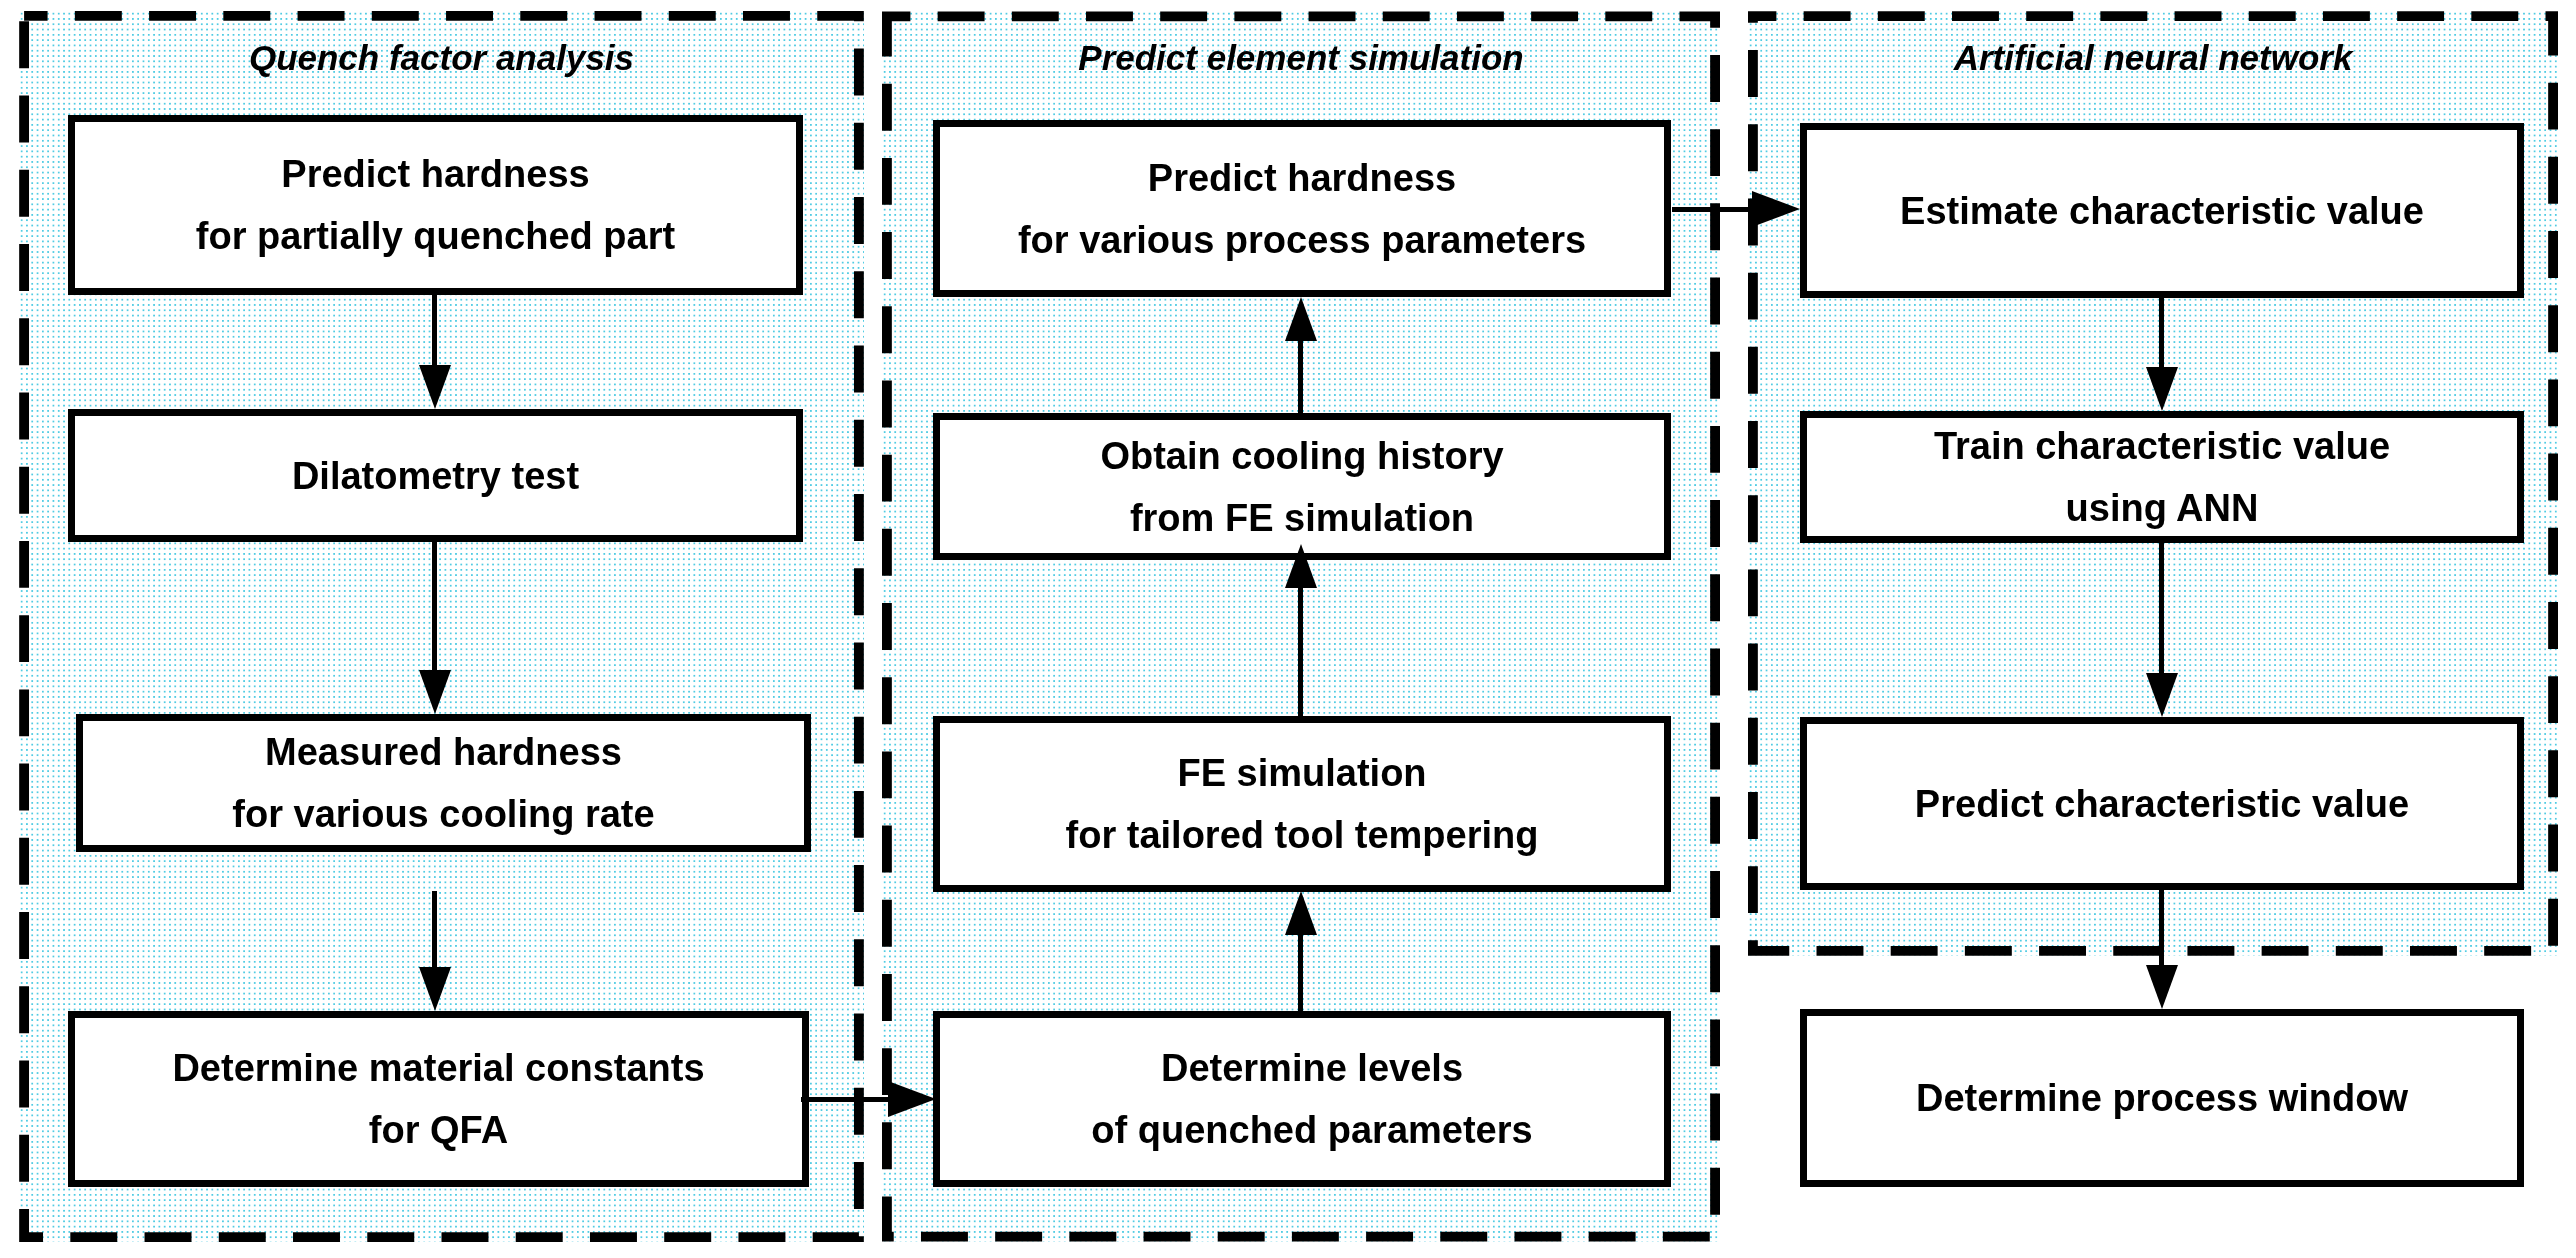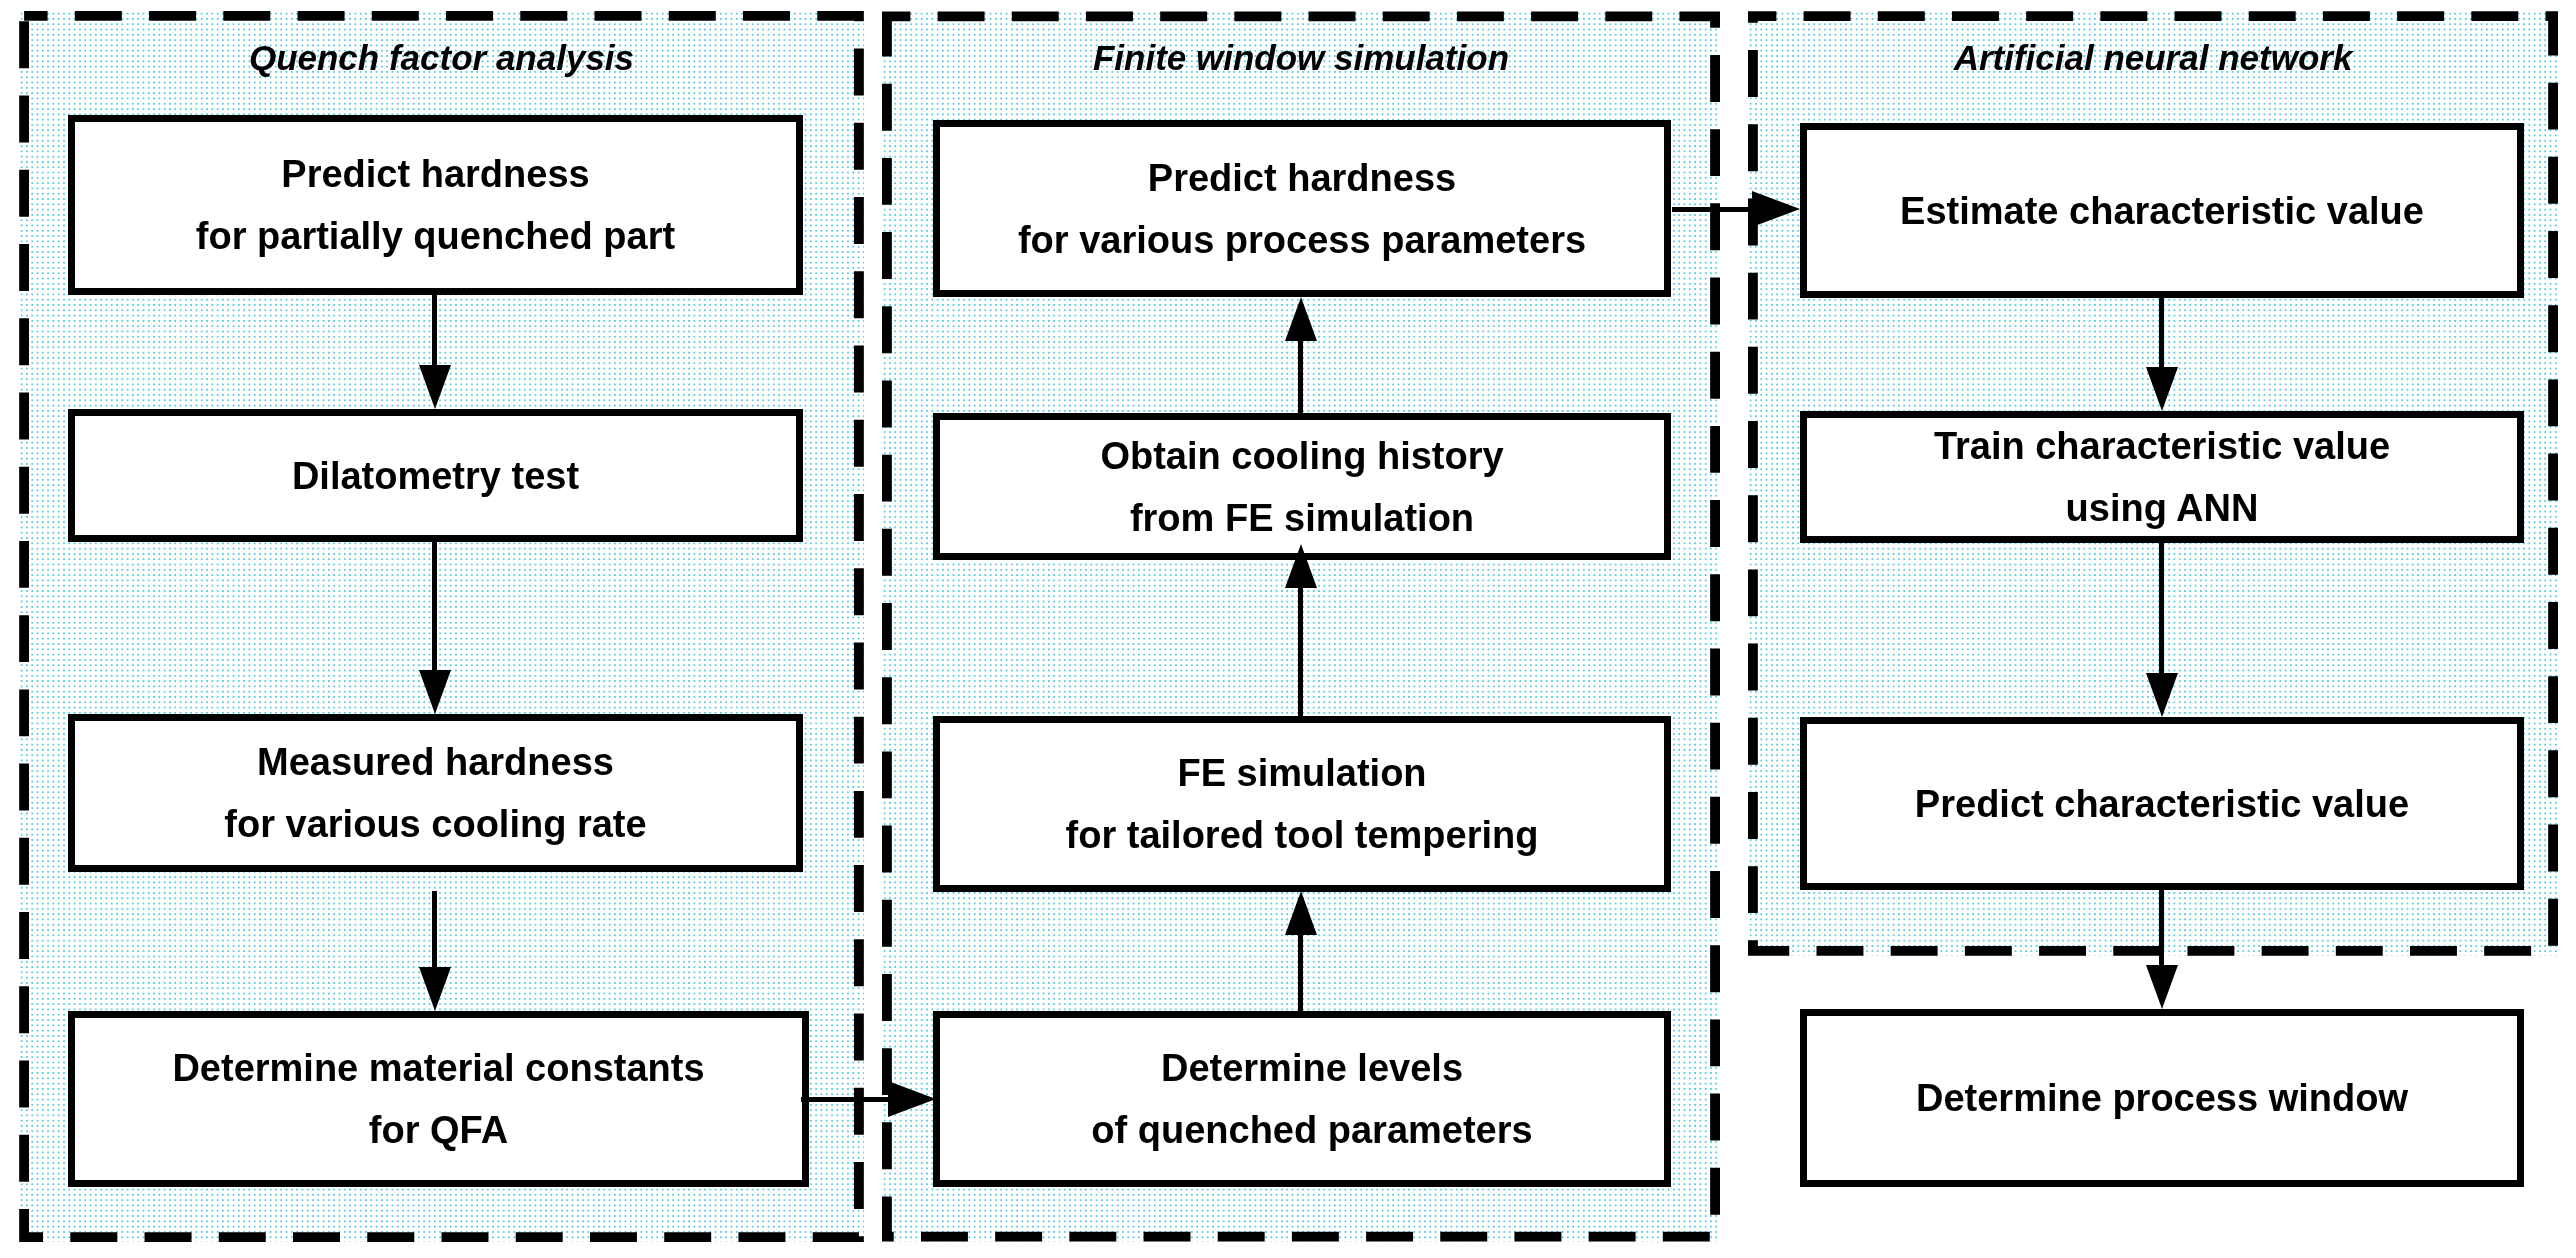--- a/index.html
+++ b/index.html
@@ -39,21 +39,21 @@
     display:flex;flex-direction:column;
     justify-content:center;align-items:center;
   }
   .fbox .line{
     font-weight:bold;font-size:38px;line-height:62px;
     color:#000;text-align:center;white-space:nowrap;
   }
   
   #box-l1{left:68px;top:115px;width:735px;height:180px;}
   #box-l2{left:68px;top:409px;width:735px;height:133px;}
-  #box-l3{left:68px;top:714px;width:735px;height:158px;}
+  #box-l3{left:76px;top:714px;width:735px;height:138px;}
   #box-l4{left:68px;top:1011px;width:741px;height:176px;}
   
   #box-m4{left:933px;top:120px;width:738px;height:177px;}
   #box-m3{left:933px;top:413px;width:738px;height:147px;}
   #box-m2{left:933px;top:716px;width:738px;height:176px;}
   #box-m1{left:933px;top:1011px;width:738px;height:176px;padding-left:20px;}
   
   #box-a1{left:1800px;top:123px;width:724px;height:175px;}
   #box-a2{left:1800px;top:411px;width:724px;height:132px;}
   #box-a3{left:1800px;top:717px;width:724px;height:173px;}
@@ -95,21 +95,21 @@
     <svg width="845" height="1231" viewBox="0 0 1115 1625">
       <rect x="6.5" y="6.5" width="1102" height="1612" fill="none" stroke="#000000" stroke-width="13" stroke-dasharray="62 36" stroke-dashoffset="31"></rect>
     </svg>
     <div class="ptitle">Quench factor analysis</div>
   </div>
 
   <div class="panel" id="panel-fe">
     <svg width="838" height="1231" viewBox="0 0 1107 1625">
       <rect x="6.5" y="6.5" width="1094" height="1612" fill="none" stroke="#000000" stroke-width="13" stroke-dasharray="62 36" stroke-dashoffset="31"></rect>
     </svg>
-    <div class="ptitle">Finite window simulation</div>
+    <div class="ptitle">Predict element simulation</div>
   </div>
 
   <div class="panel" id="panel-ann">
     <svg width="810" height="945" viewBox="0 0 1070 1248">
       <rect x="6.5" y="6.5" width="1057" height="1235" fill="none" stroke="#000000" stroke-width="13" stroke-dasharray="62 36" stroke-dashoffset="31"></rect>
     </svg>
     <div class="ptitle">Artificial neural network</div>
   </div>
 
   <div class="fbox" id="box-l1">

